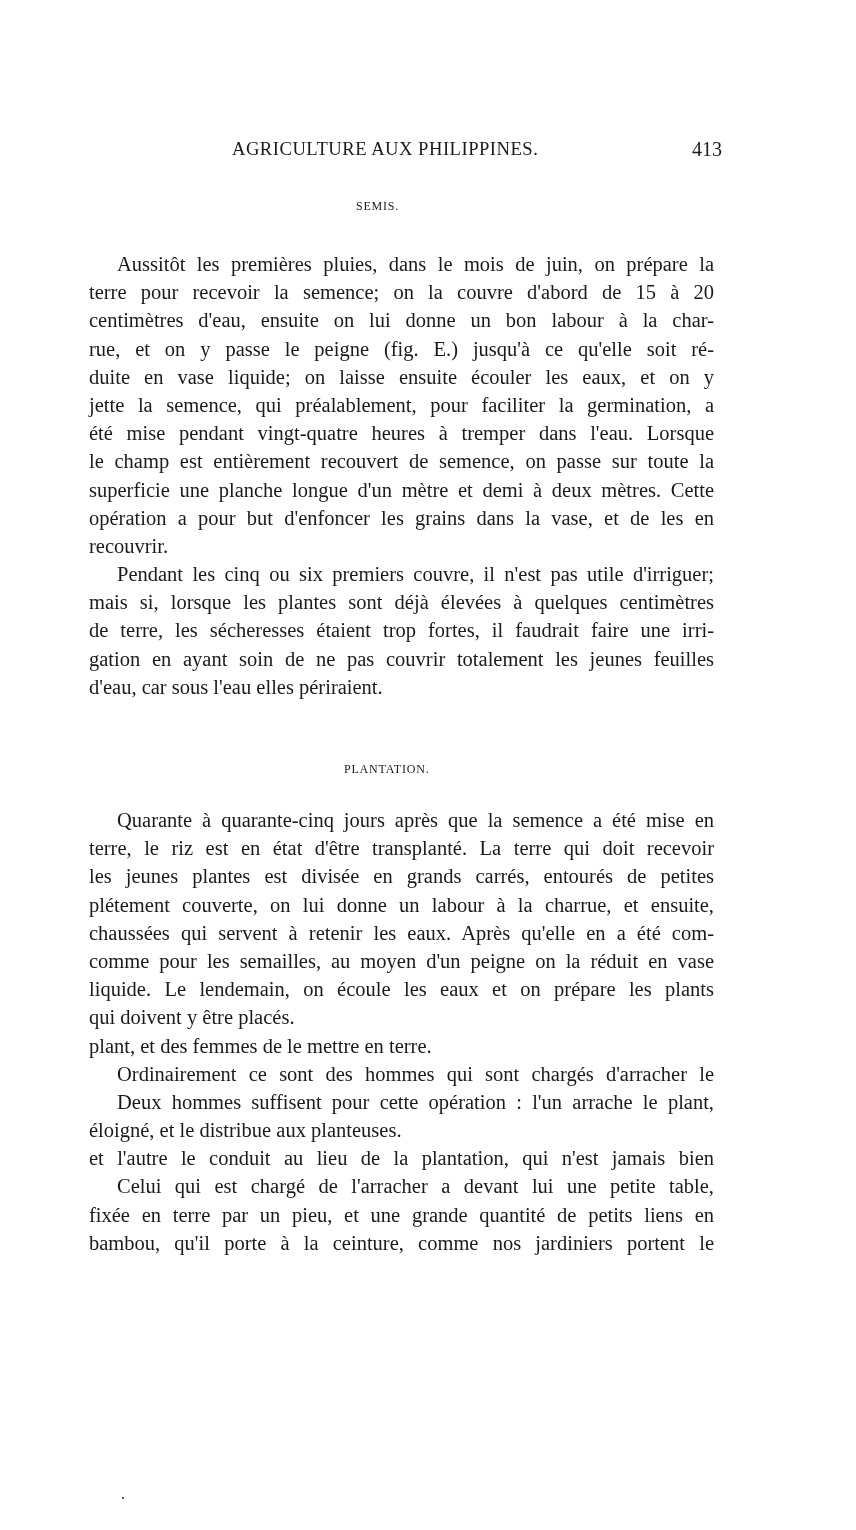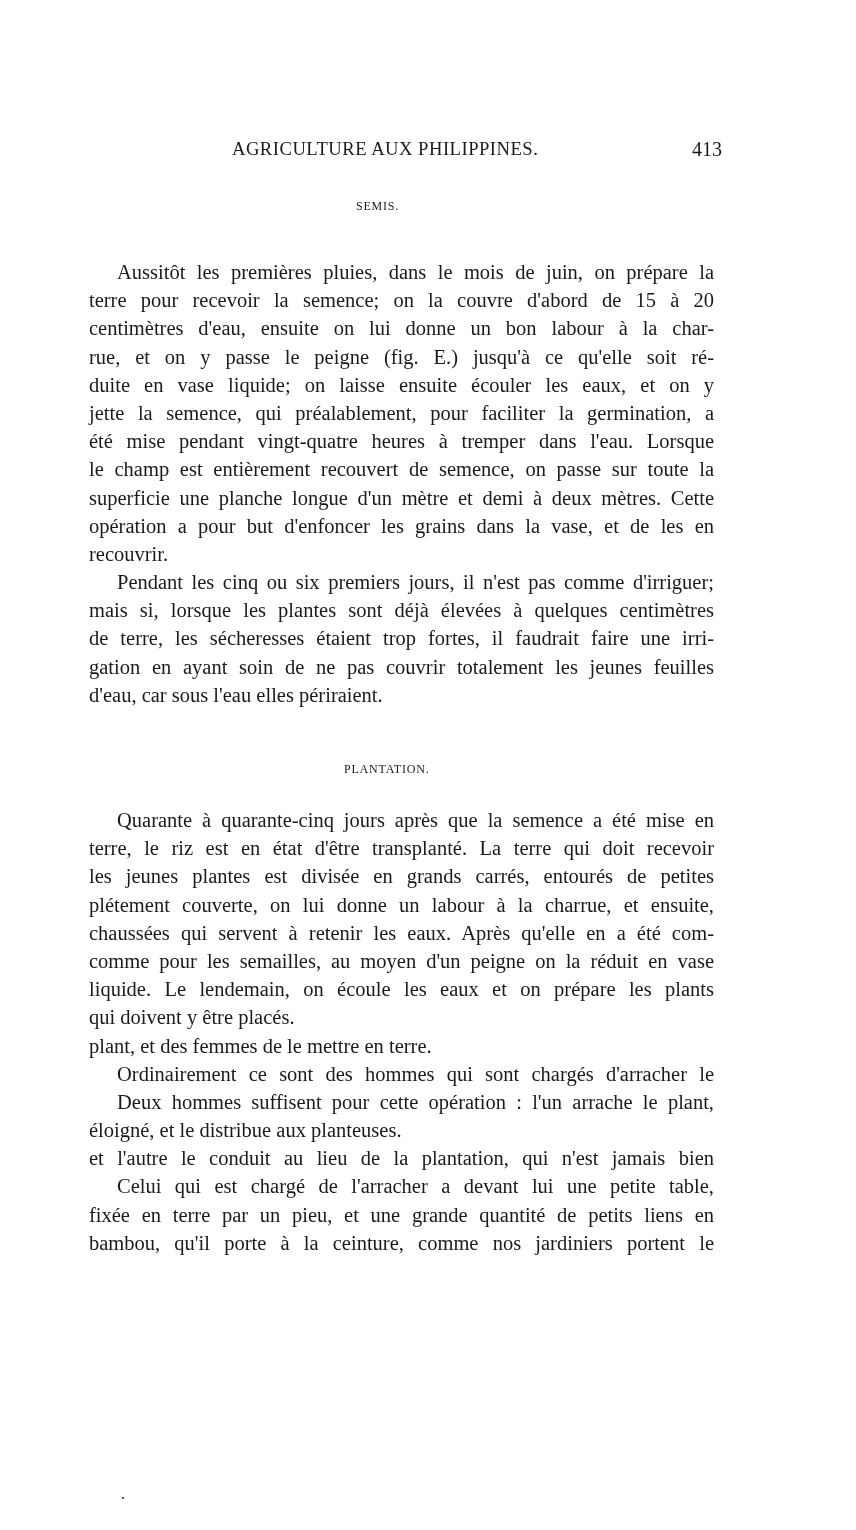--- a/index.html
+++ b/index.html
@@ -24,36 +24,36 @@
 
 <div class="page">
 
   <div class="running-head">
     <span class="running-title">AGRICULTURE AUX PHILIPPINES.</span>
     <span class="page-number">413</span>
   </div>
 
   <div class="section-title" style="top:199px; left:356px; width:auto;">SEMIS.</div>
 
-  <div class="body-text" style="top:258px;">
+  <div class="body-text" style="top:250px;">
     <div>
       <span class="line indent">Aussitôt les premières pluies, dans le mois de juin, on prépare la</span>
       <span class="line">terre pour recevoir la semence; on la couvre d'abord de 15 à 20</span>
       <span class="line">centimètres d'eau, ensuite on lui donne un bon labour à la char-</span>
       <span class="line">rue, et on y passe le peigne (fig. E.) jusqu'à ce qu'elle soit ré-</span>
       <span class="line">duite en vase liquide; on laisse ensuite écouler les eaux, et on y</span>
       <span class="line">jette la semence, qui préalablement, pour faciliter la germination, a</span>
       <span class="line">été mise pendant vingt-quatre heures à tremper dans l'eau. Lorsque</span>
       <span class="line">le champ est entièrement recouvert de semence, on passe sur toute la</span>
       <span class="line">superficie une planche longue d'un mètre et demi à deux mètres. Cette</span>
       <span class="line">opération a pour but d'enfoncer les grains dans la vase, et de les en</span>
       <span class="line last">recouvrir.</span>
     </div>
     <div>
-      <span class="line indent">Pendant les cinq ou six premiers jours, il n'est pas comme d'irriguer;</span>
+      <span class="line indent">Pendant les cinq ou six premiers couvre, il n'est pas utile d'irriguer;</span>
       <span class="line">mais si, lorsque les plantes sont déjà élevées à quelques centimètres</span>
       <span class="line">de terre, les sécheresses étaient trop fortes, il faudrait faire une irri-</span>
       <span class="line">gation en ayant soin de ne pas couvrir totalement les jeunes feuilles</span>
       <span class="line last">d'eau, car sous l'eau elles périraient.</span>
     </div>
   </div>
 
   <div class="section-title" style="top:762px; left:320px; width:auto;margin-left:24px;">PLANTATION.</div>
 
   <div class="body-text" style="top:806px;">

